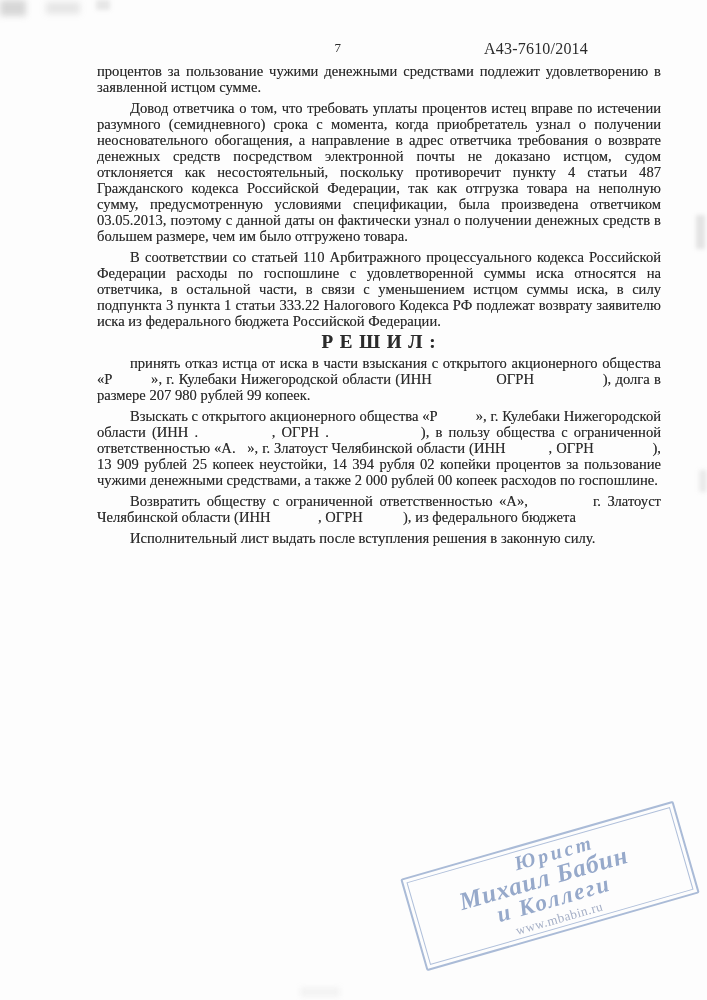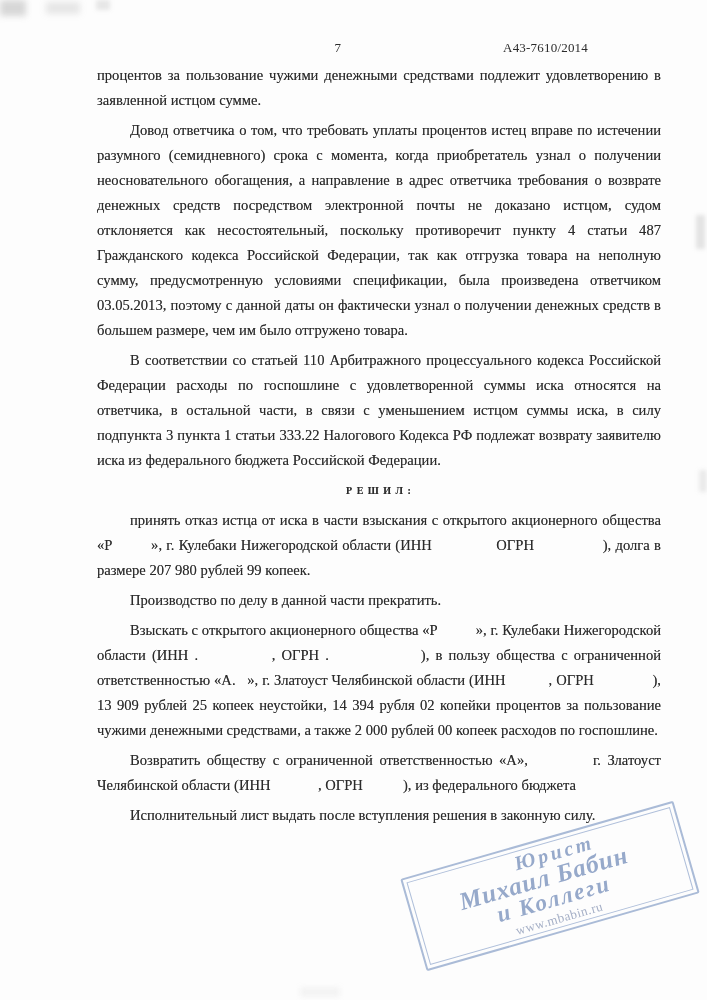--- a/index.html
+++ b/index.html
@@ -10,34 +10,34 @@
     color:#2b2b2b;
   }
   .page{position:absolute;inset:0;}
   
   .page-number{
     position:absolute;top:40px;left:318px;width:40px;
     text-align:center;font-size:13px;letter-spacing:.3px;
   }
   .case-number{
     position:absolute;top:40px;right:119px;
-    font-size:13px;letter-spacing:.2px;
+    font-size:16px;letter-spacing:.2px;
   }
   
   .doc-body{
     position:absolute;left:97px;top:63px;width:564px;
-    font-size:14.6px;line-height:25px;
+    font-size:14.6px;line-height:16px;
     text-align:justify;
     text-shadow:0 0 .5px rgba(43,43,43,.55);
   }
   .doc-body p{margin:0 0 5px 0;text-indent:33px;}
   .doc-body p.continuation{text-indent:0;}
   .ruling-heading{
     margin:25px 0 23px 0;
-    text-align:center;font-weight:bold;font-size:10px;
+    text-align:center;font-weight:bold;font-size:19px;
     letter-spacing:1px;text-indent:0 !important;
   }
   
   .stamp{
     position:absolute;left:408px;top:838px;width:280px;height:92px;
     transform:rotate(-16deg);
     border:2px solid rgba(151,172,208,.8);
     border-radius:2px;
     mix-blend-mode:multiply;
     pointer-events:none;
@@ -85,21 +85,20 @@
   <div class="case-number">А43-7610/2014</div>
 
   <div class="doc-body">
     <p class="continuation">процентов за пользование чужими денежными средствами подлежит удовлетворению в заявленной истцом сумме.</p>
     <p>Довод ответчика о том, что требовать уплаты процентов истец вправе по истечении разумного (семидневного) срока с момента, когда приобретатель узнал о получении неосновательного обогащения, а направление в адрес ответчика требования о возврате денежных средств посредством электронной почты не доказано истцом, судом отклоняется как несостоятельный, поскольку противоречит пункту 4 статьи 487 Гражданского кодекса Российской Федерации, так как отгрузка товара на неполную сумму, предусмотренную условиями спецификации, была произведена ответчиком 03.05.2013, поэтому с данной даты он фактически узнал о получении денежных средств в большем размере, чем им было отгружено товара.</p>
     <p>В соответствии со статьей 110 Арбитражного процессуального кодекса Российской Федерации расходы по госпошлине с удовлетворенной суммы иска относятся на ответчика, в остальной части, в связи с уменьшением истцом суммы иска, в силу подпункта 3 пункта 1 статьи 333.22 Налогового Кодекса РФ  подлежат возврату заявителю иска из федерального бюджета Российской Федерации.</p>
 
     <p class="ruling-heading">Р Е Ш И Л :</p>
 
     <p>принять отказ истца от иска в части взыскания с открытого акционерного общества «Р&nbsp;&nbsp;&nbsp;&nbsp;&nbsp;&nbsp;&nbsp;&nbsp;&nbsp;», г. Кулебаки Нижегородской области (ИНН &nbsp;&nbsp;&nbsp;&nbsp;&nbsp;&nbsp;&nbsp;&nbsp;&nbsp;&nbsp;&nbsp;&nbsp;&nbsp; ОГРН &nbsp;&nbsp;&nbsp;&nbsp;&nbsp;&nbsp;&nbsp;&nbsp;&nbsp;&nbsp;&nbsp;&nbsp;&nbsp;&nbsp; ), долга в размере  207 980 рублей 99 копеек.</p>
-    <p>Производство по делу в данной части прекратить.</p>
     <p>Взыскать с открытого акционерного общества «Р&nbsp;&nbsp;&nbsp;&nbsp;&nbsp;&nbsp;&nbsp;&nbsp;&nbsp;&nbsp;», г. Кулебаки Нижегородской области (ИНН .&nbsp;&nbsp;&nbsp;&nbsp;&nbsp;&nbsp;&nbsp;&nbsp;&nbsp;&nbsp;&nbsp;&nbsp;, ОГРН .&nbsp;&nbsp;&nbsp;&nbsp;&nbsp;&nbsp;&nbsp;&nbsp;&nbsp;&nbsp;&nbsp;&nbsp;&nbsp;&nbsp;&nbsp;), в пользу общества с ограниченной ответственностью «А.&nbsp;&nbsp;&nbsp;», г. Златоуст Челябинской области (ИНН &nbsp;&nbsp;&nbsp;&nbsp;&nbsp;&nbsp;&nbsp;&nbsp;&nbsp;&nbsp;, ОГРН &nbsp;&nbsp;&nbsp;&nbsp;&nbsp;&nbsp;&nbsp;&nbsp;&nbsp;&nbsp;&nbsp;&nbsp;&nbsp;&nbsp;), 13 909 рублей 25 копеек неустойки, 14 394 рубля 02 копейки процентов за пользование чужими денежными средствами, а также 2 000 рублей 00 копеек расходов по госпошлине.</p>
     <p>Возвратить обществу с ограниченной ответственностью «А»,&nbsp;&nbsp;&nbsp;&nbsp;&nbsp;&nbsp;&nbsp;&nbsp;&nbsp; г. Златоуст Челябинской области (ИНН &nbsp;&nbsp;&nbsp;&nbsp;&nbsp;&nbsp;&nbsp;&nbsp;&nbsp;&nbsp;&nbsp;&nbsp;, ОГРН &nbsp;&nbsp;&nbsp;&nbsp;&nbsp;&nbsp;&nbsp;&nbsp;&nbsp;&nbsp;), из федерального бюджета</p>
     <p>Исполнительный лист выдать после вступления решения в законную силу.</p>
   </div>
 
   <div class="stamp">
     <div class="stamp-inner">
       <div class="stamp-line l1">Юрист</div>
       <div class="stamp-line l2">Михаил Бабин</div>
       <div class="stamp-line l3">и Коллеги</div>

